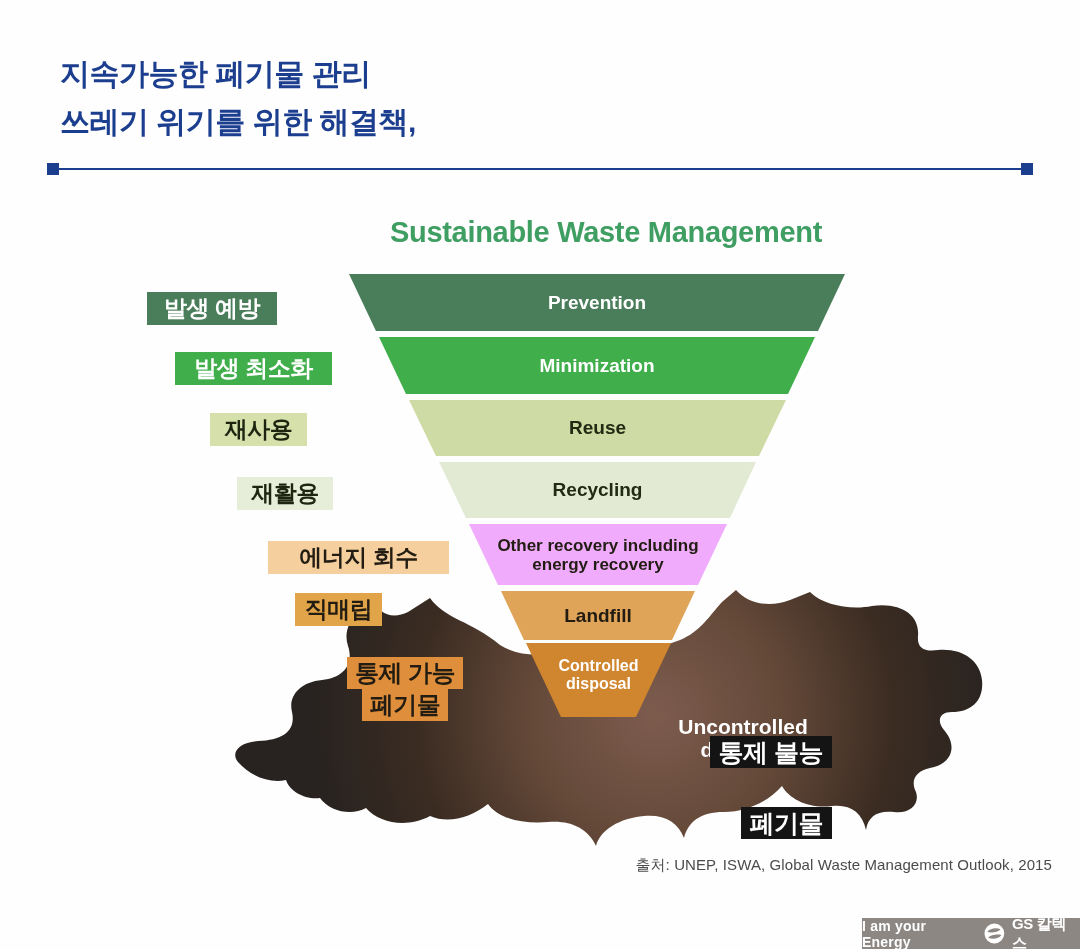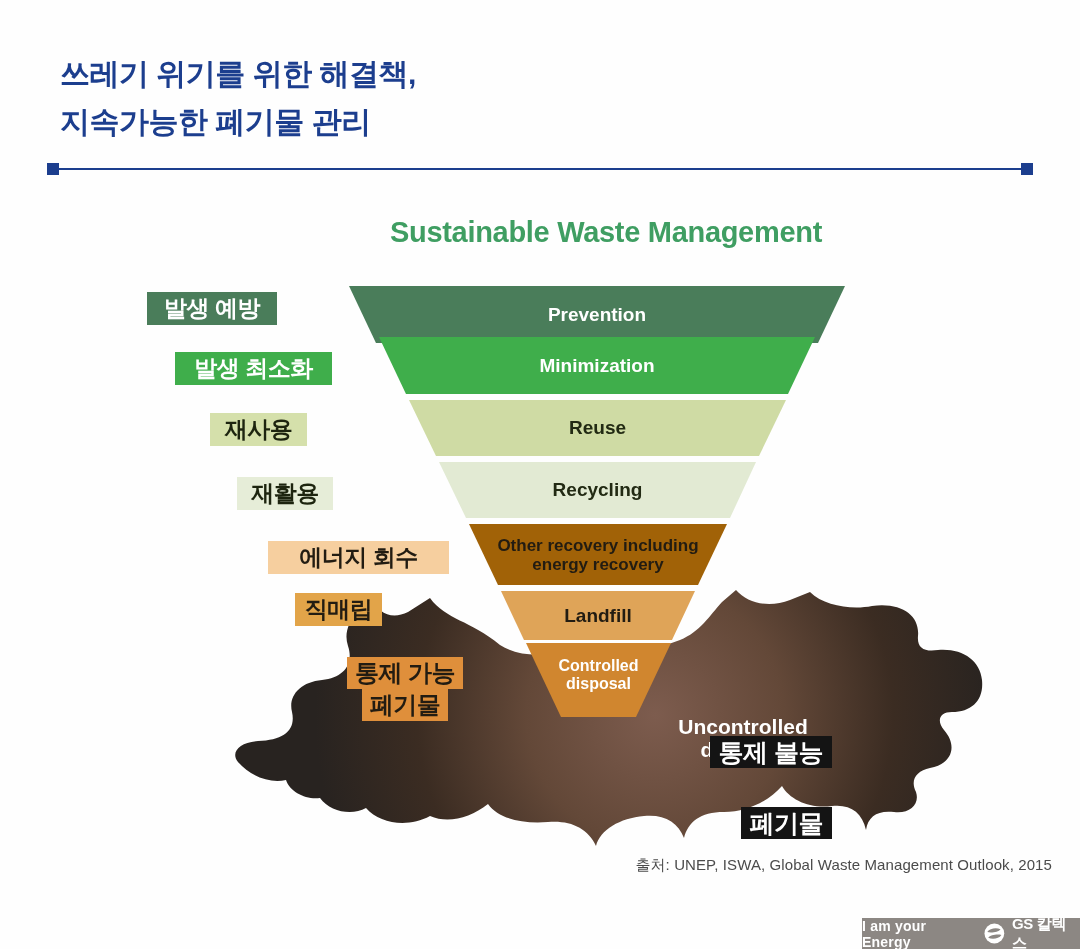--- a/index.html
+++ b/index.html
@@ -88,22 +88,22 @@
     color:#ffffff;
   }
   .footer-slogan { font-size:14px; font-weight:600; letter-spacing:0.2px; }
   .footer-brand  { font-size:15px; font-weight:800; letter-spacing:-0.3px; }
   .gs-logo { width:21px; height:21px; display:block; }
 </style>
 </head>
 <body>
 
 <div class="main-title" style="color: rgb(28, 62, 142);">
+  <div>지속가능한 폐기물 관리</div>
   <div>쓰레기 위기를 위한 해결책,</div>
-  <div>지속가능한 폐기물 관리</div>
 </div>
 
 <div class="divider">
   <div class="sq left" style="background: rgb(28, 62, 142);"></div>
   <div class="bar" style="background: rgb(28, 62, 142);"></div>
   <div class="sq right" style="background: rgb(28, 62, 142);"></div>
 </div>
 
 <div class="diagram-title" style="color: rgb(63, 158, 98);">Sustainable Waste Management</div>
 
@@ -152,33 +152,33 @@
     C 588 828, 570 820, 548 822
     C 520 824, 498 818, 488 804
     C 470 818, 448 824, 430 816
     C 408 828, 380 824, 366 808
     C 352 816, 330 812, 320 798
     C 306 800, 290 792, 286 780
     C 270 784, 250 776, 238 762
     Z"></path>
 </svg>
 
-<div class="level lv0" style="background: rgb(74, 125, 90); margin-top: 12px;">
+<div class="level lv0" style="background: rgb(74, 125, 90);">
   <span style="color: rgb(255, 255, 255);">Prevention</span>
 </div>
 <div class="level lv1" style="background: rgb(63, 174, 75);">
   <span style="color: rgb(255, 255, 255);">Minimization</span>
 </div>
 <div class="level lv2" style="background: rgb(207, 219, 164);">
   <span style="color: rgb(34, 42, 19);">Reuse</span>
 </div>
 <div class="level lv3" style="background: rgb(226, 234, 211);">
   <span style="color: rgb(34, 42, 19);">Recycling</span>
 </div>
-<div class="level lv4" style="background: #a16207;">
+<div class="level lv4" style="background: #f0abfc;">
   <span style="color: rgb(34, 28, 18);">Other recovery including</span>
   <span style="color: rgb(34, 28, 18);">energy recovery</span>
 </div>
 <div class="level lv5" style="background: rgb(223, 164, 88);">
   <span style="color: rgb(34, 28, 18);">Landfill</span>
 </div>
 <div class="level lv6" style="background: rgb(208, 134, 47);">
   <span style="color: rgb(255, 255, 255);">Controlled</span>
   <span style="color: rgb(255, 255, 255);">disposal</span>
 </div>

